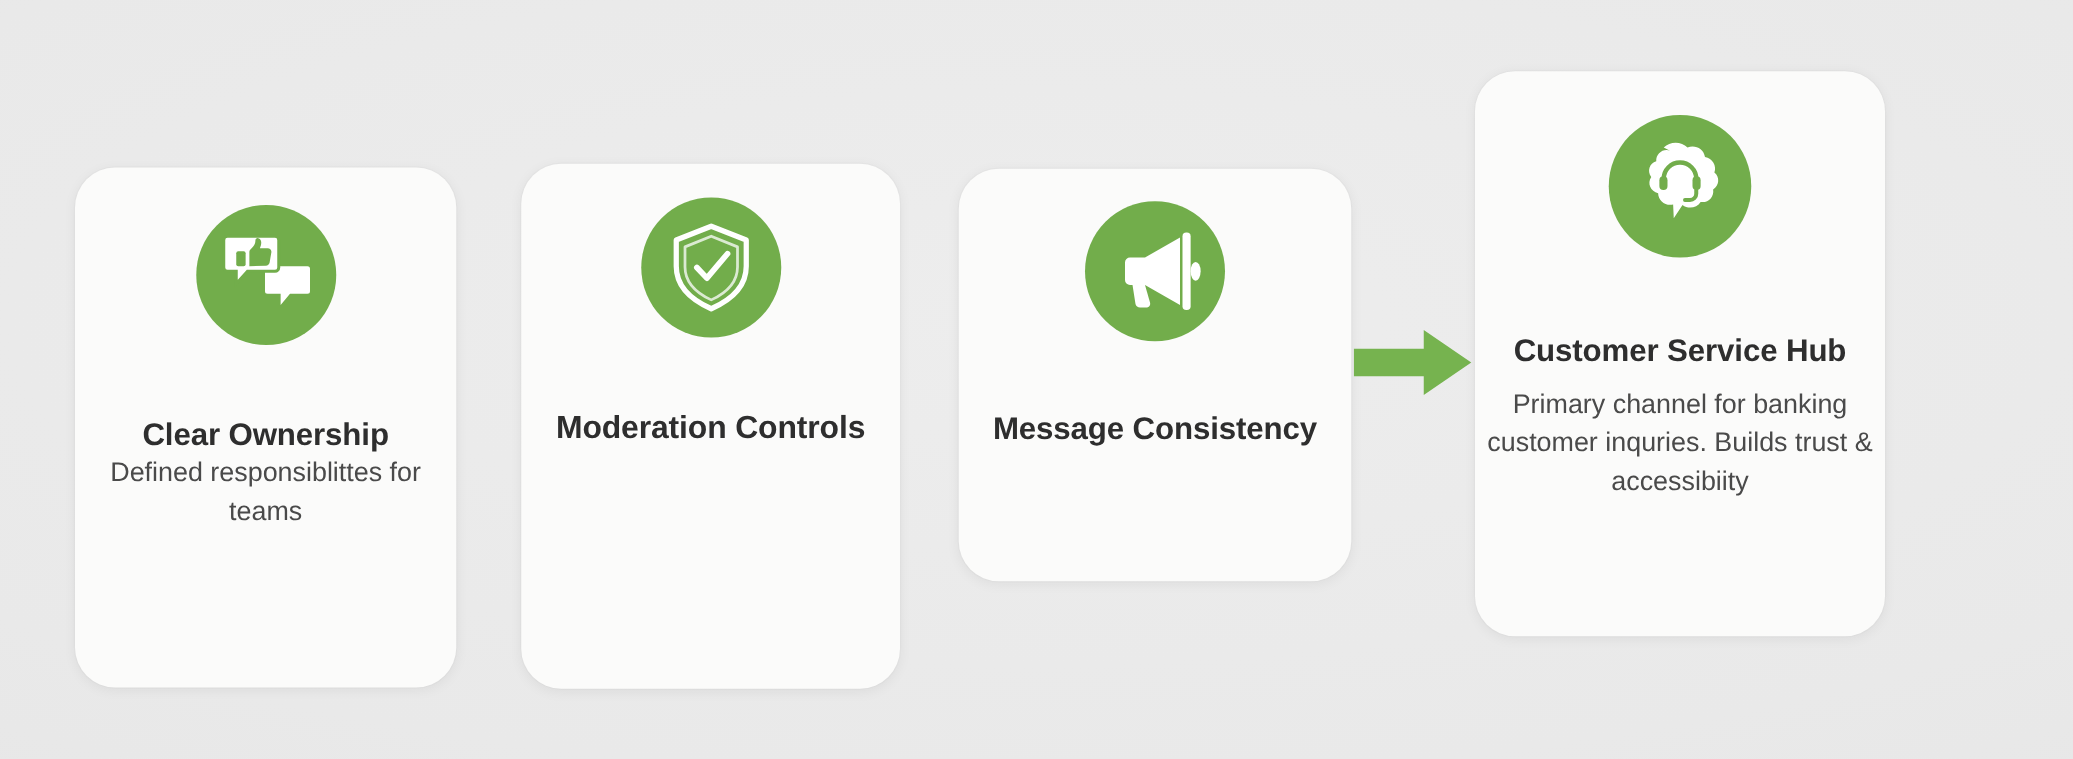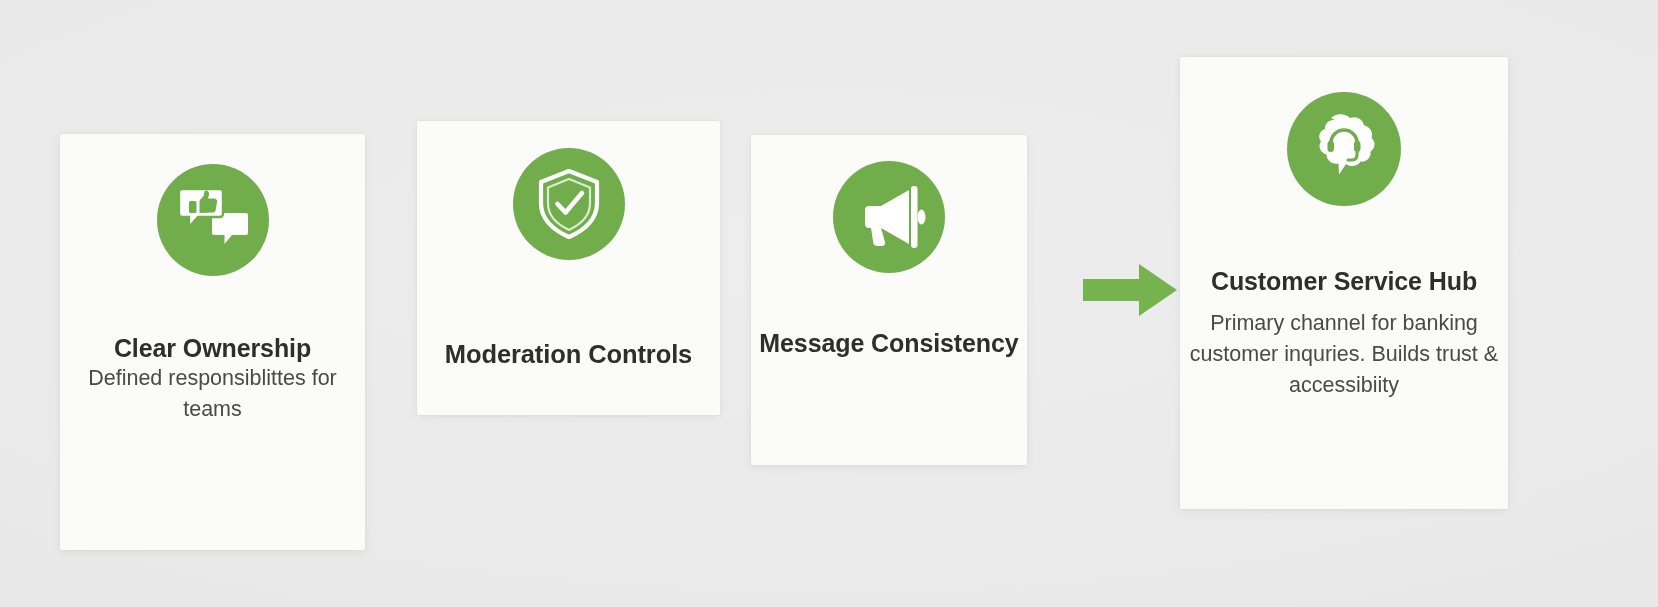--- a/index.html
+++ b/index.html
@@ -21,31 +21,31 @@
     width: 1658px;
     height: 607px;
     background:
       radial-gradient(ellipse 120% 110% at 50% 42%, #ededed 0%, #e9e9e9 55%, #e4e4e4 100%);
   }
 
   
   .card {
     position: absolute;
     background: #fbfbfa;
-    border-radius: 2px;
+    border-radius: 32px;
     box-shadow: 0 2px 10px rgba(0,0,0,0.06), 0 0 0 1px rgba(0,0,0,0.015);
     display: flex;
     flex-direction: column;
     align-items: center;
     box-sizing: border-box;
   }
 
   .card-1 { left: 60px;   top: 134px; width: 305px; height: 416px; padding-top: 30px; }
-  .card-2 { left: 417px;  top: 121px; width: 303px; height: 294px; padding-top: 27px; gap: 22px; }
-  .card-3 { left: 751px;  top: 135px; width: 276px; height: 330px; padding-top: 26px; }
+  .card-2 { left: 417px;  top: 131px; width: 303px; height: 420px; padding-top: 27px; }
+  .card-3 { left: 767px;  top: 135px; width: 314px; height: 330px; padding-top: 26px; }
   .card-4 { left: 1180px; top: 57px;  width: 328px; height: 452px; padding-top: 35px; }
 
   
   .icon-circle {
     width: 112px;
     height: 112px;
     border-radius: 50%;
     background: #72ad4b;
     display: flex;
     align-items: center;

